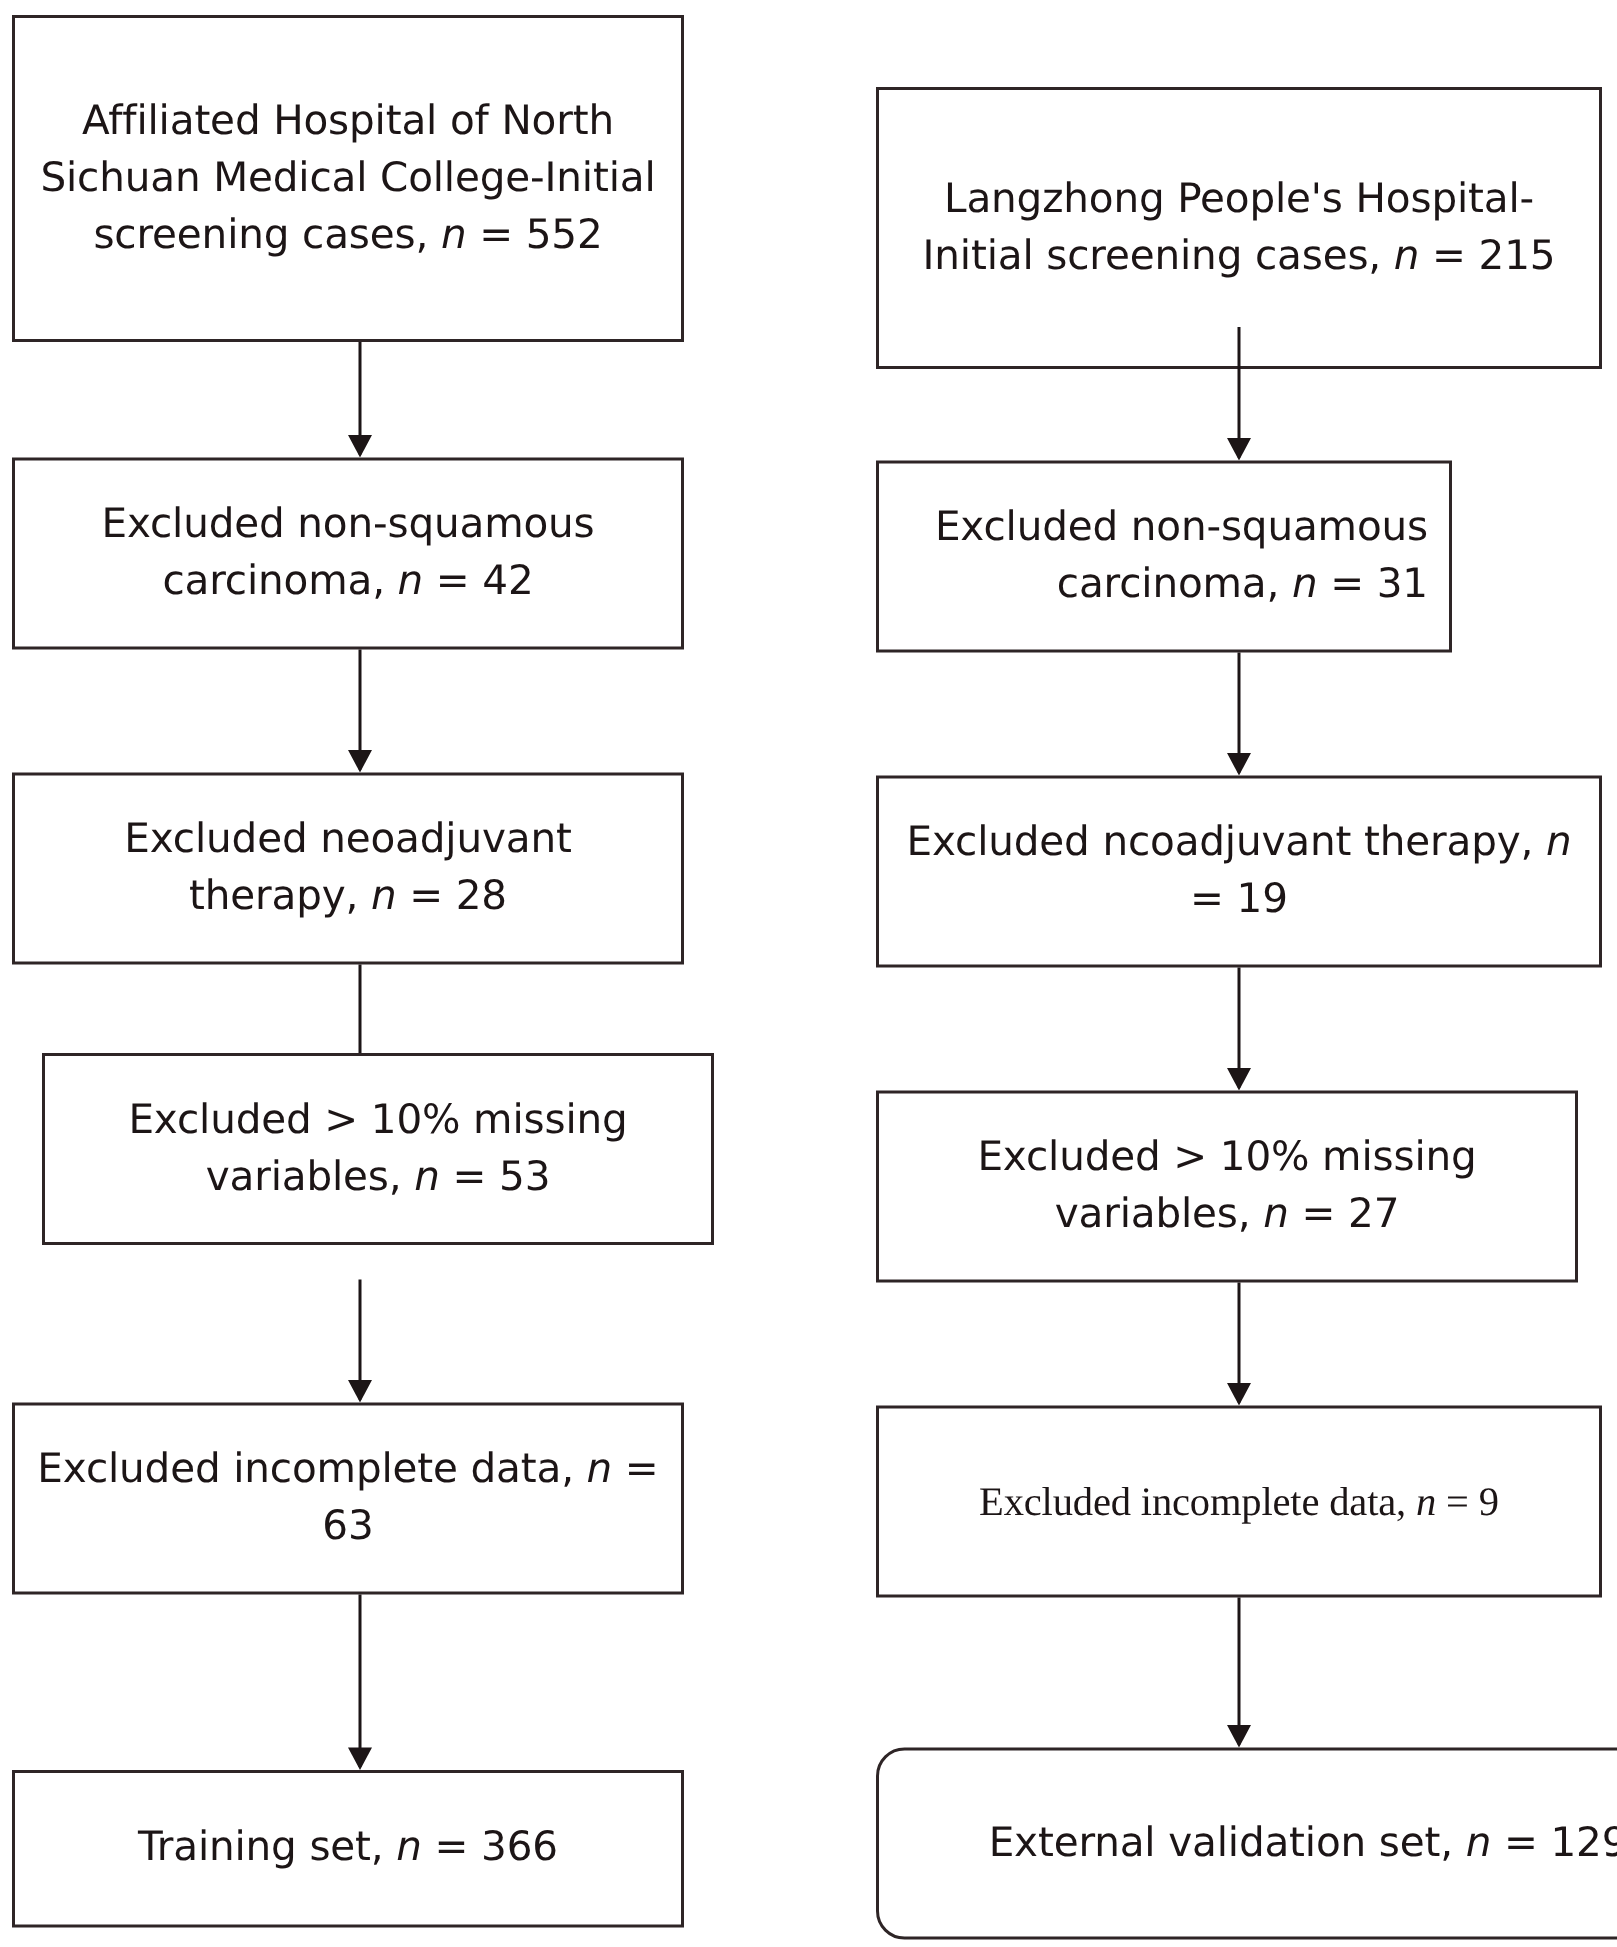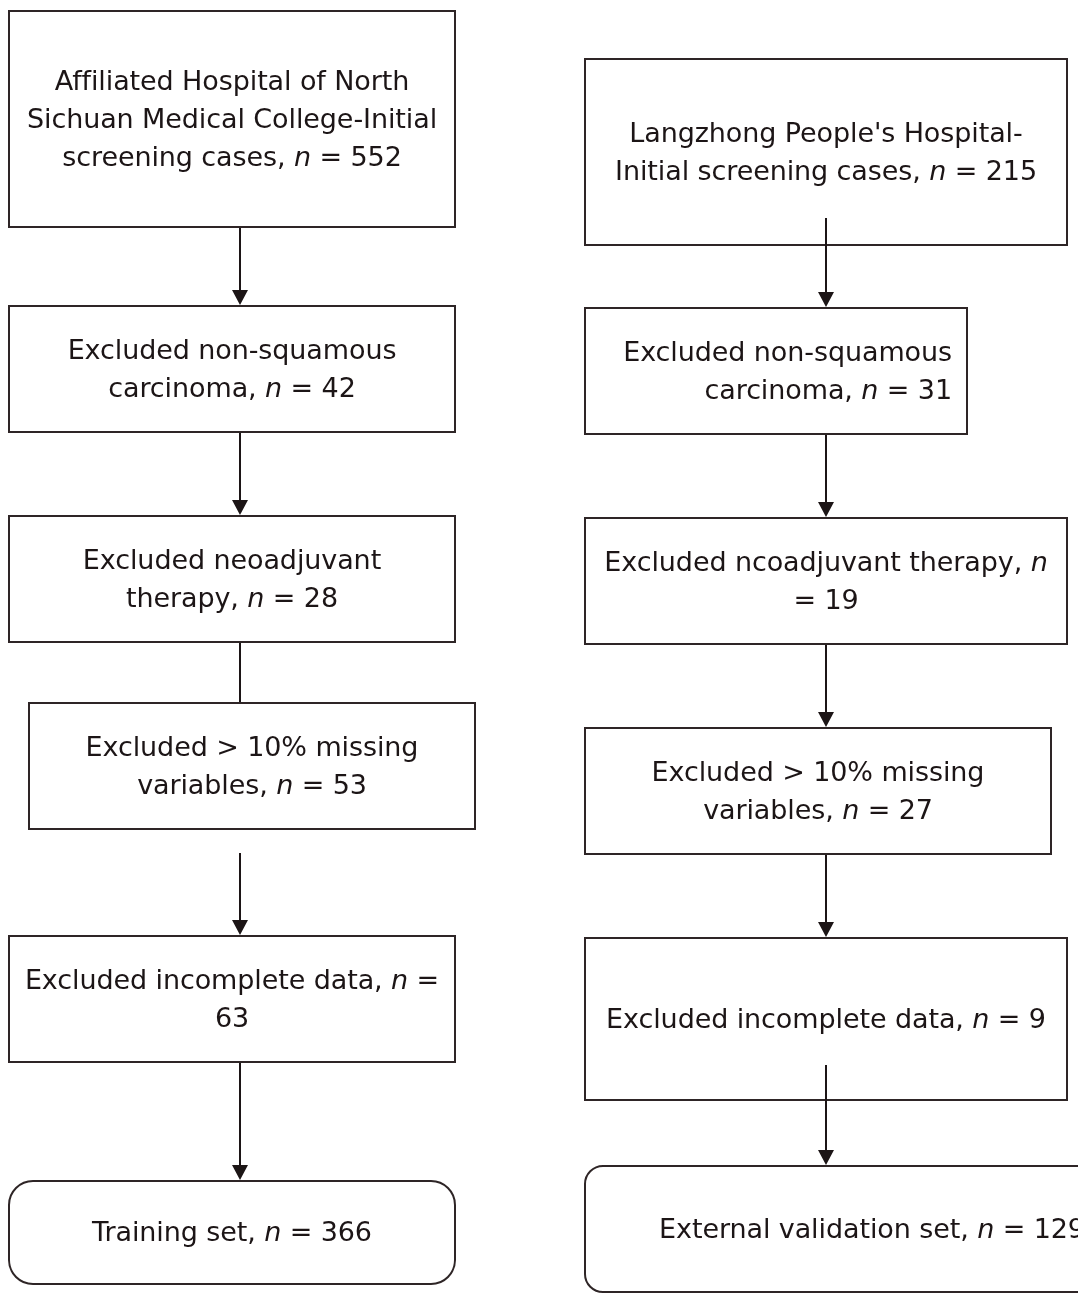--- a/index.html
+++ b/index.html
@@ -82,21 +82,21 @@
     </div>
 
     <div class="arrow" style="left:231px;top:853px;height:80px;"></div>
 
     <div class="node" style="left:0px;top:935px;width:448px;height:128px;text-align:center;">
       <span class="txt"><span>Excluded incomplete data, </span><i>n</i> <span>= 63</span></span>
     </div>
 
     <div class="arrow" style="left:231px;top:1063px;height:115px;"></div>
 
-    <div class="node" style="left:0px;top:1180px;width:448px;height:105px;border-radius:25px;">
+    <div class="node" style="left:0px;top:1180px;width:448px;height:105px;">
       <span class="txt"><span>Training set, </span><i>n</i> <span>= 366</span></span>
     </div>
 
   </div>
 
   <div class="col col-right">
 
     <div class="node" style="left:0px;top:30px;width:484px;height:188px;margin-top:28px;">
       <span class="txt"><span>Langzhong People's Hospital-Initial screening cases, </span><i>n</i> <span>= 215</span></span>
     </div>
@@ -114,21 +114,21 @@
     </div>
 
     <div class="arrow" style="left:241px;top:645px;height:80px;"></div>
 
     <div class="node" style="left:0px;top:727px;width:468px;height:128px;">
       <span class="txt"><span>Excluded &gt; 10% missing variables, </span><i>n</i> <span>= 27</span></span>
     </div>
 
     <div class="arrow" style="left:241px;top:855px;height:80px;"></div>
 
-    <div class="node" style="left:0px;top:937px;width:484px;height:164px;">
+    <div class="node" style="left:0px;top:937px;width:484px;height:128px;font-family:Liberation Serif, serif;">
       <span class="txt"><span>Excluded incomplete data, </span><i>n</i> <span>= 9</span></span>
     </div>
 
     <div class="arrow" style="left:241px;top:1065px;height:98px;"></div>
 
     <div class="node" style="left:0px;top:1165px;width:576px;height:128px;border-radius:19px;">
       <span class="txt"><span>External validation set, </span><i>n</i> <span>= 129</span></span>
     </div>
 
   </div>

